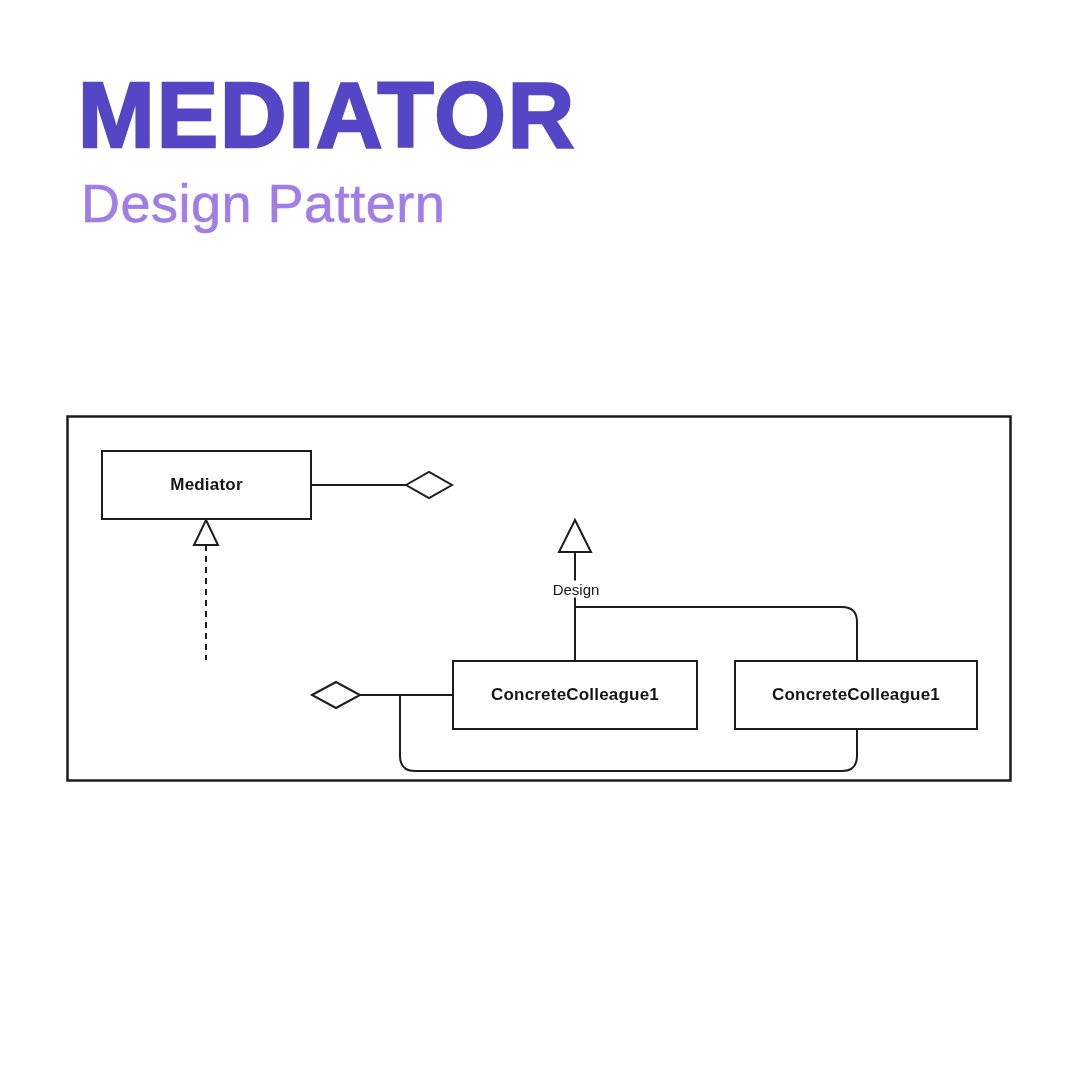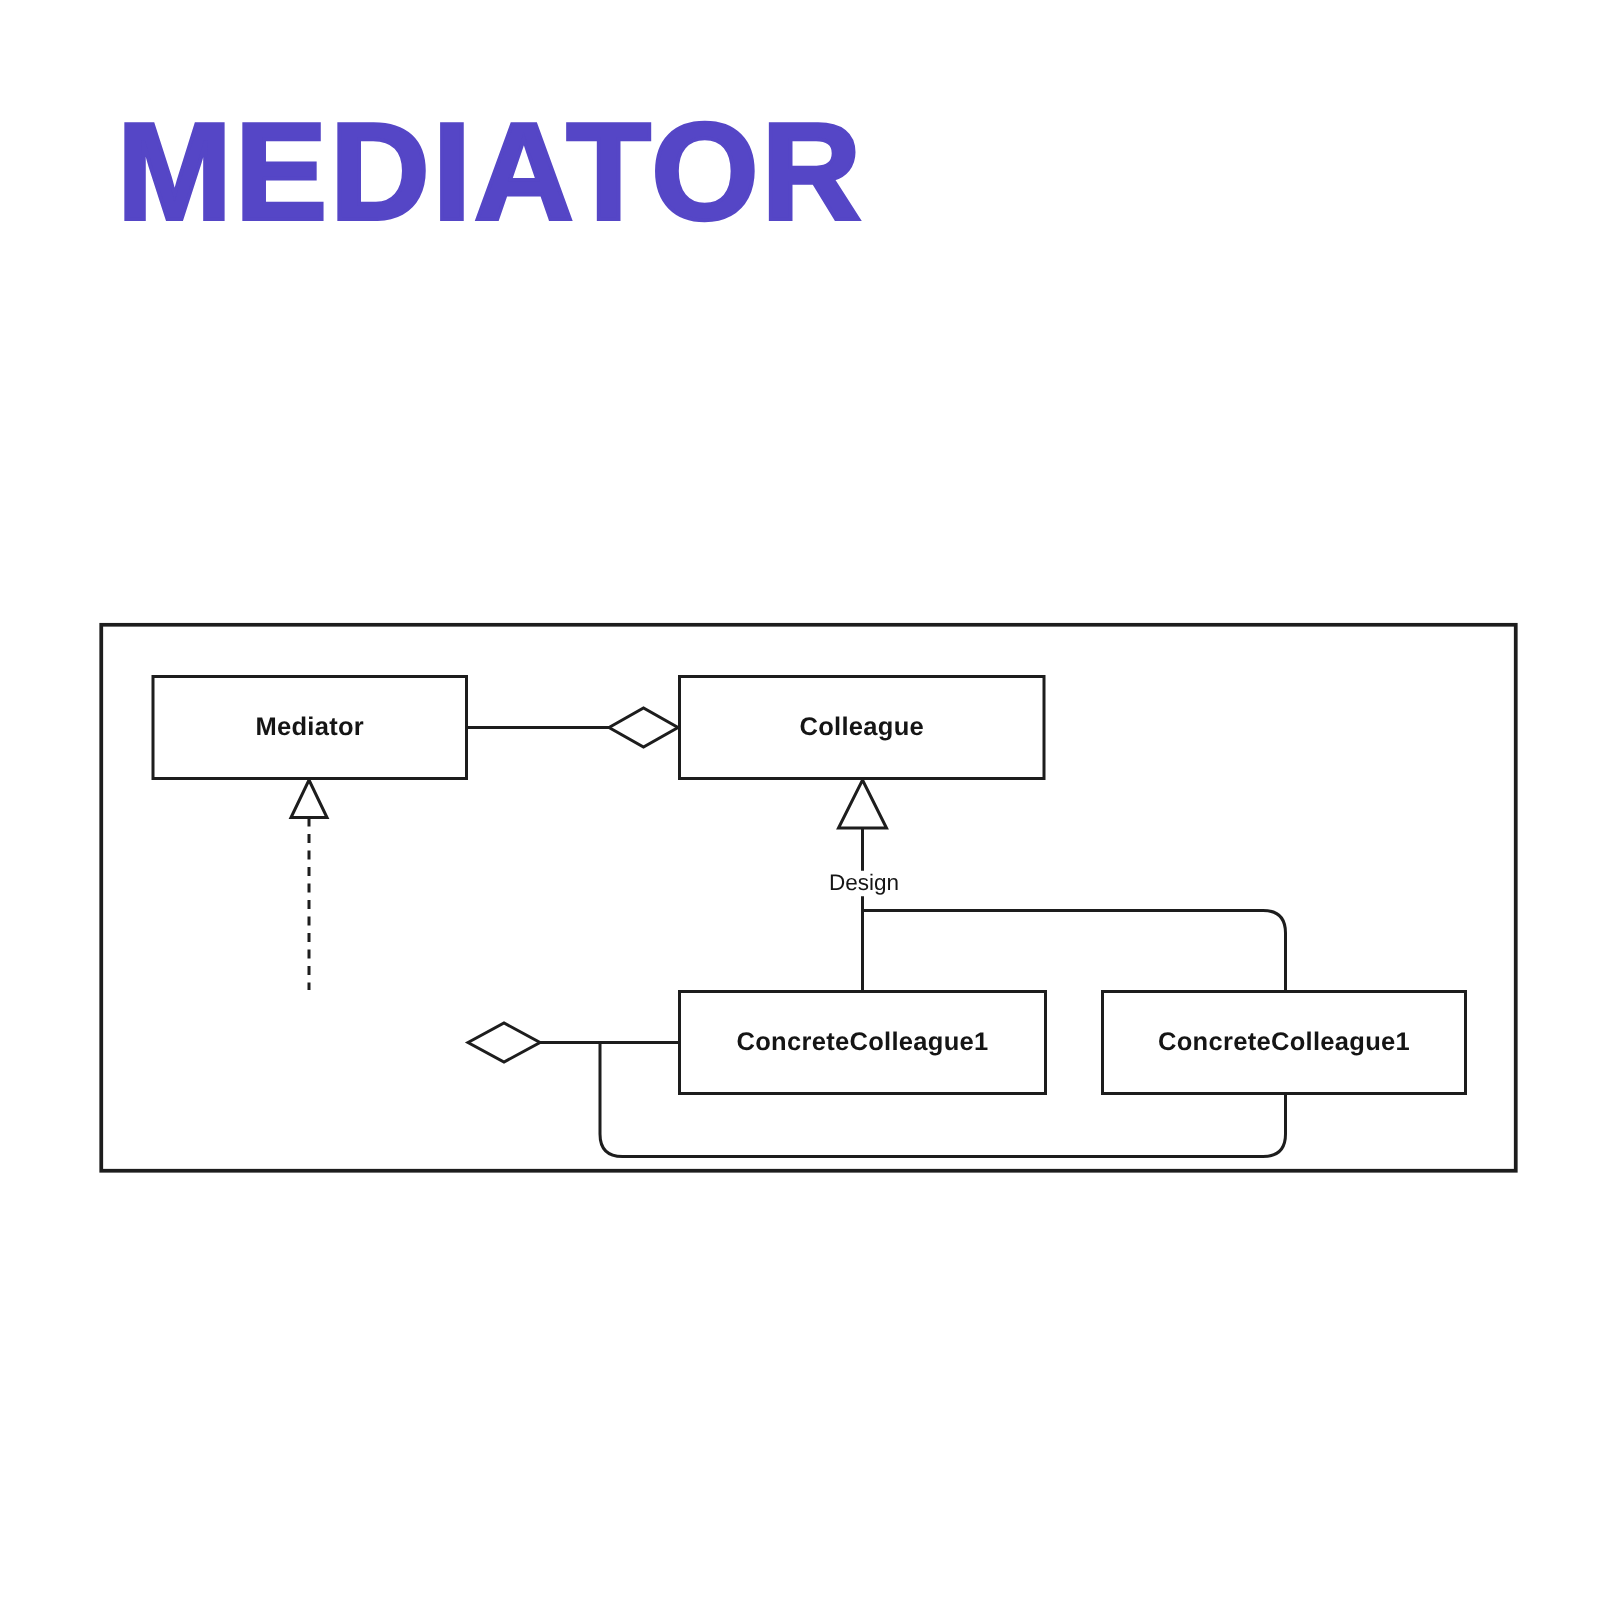--- a/index.html
+++ b/index.html
@@ -70,20 +70,21 @@
     font-family:"Liberation Sans",sans-serif;
   }
 </style>
 </head>
 <body>
 
 <div class="artboard">
 
   <div class="poster-title">MEDIATOR</div>
 
+  <div class="poster-subtitle">Design Pattern</div>
 
   <div class="diagram">
 
     <svg width="946" height="367" viewBox="0 0 946 367">
 
       <rect x="1.5" y="1.5" width="943" height="364" class="frame"></rect>
 
       <line x1="246" y1="70" x2="340" y2="70" class="ln"></line>
       <polygon points="340,70 363,57 386,70 363,83" class="shape"></polygon>
 
@@ -96,23 +97,20 @@
 
       <polygon points="246,280 270,267 294,280 270,293" class="shape"></polygon>
       <line x1="294" y1="280" x2="386" y2="280" class="ln"></line>
       <path d="M 334 280 L 334 341 Q 334 356 349 356 L 776 356 Q 791 356 791 341 L 791 315" class="ln"></path>
     </svg>
 
     <div class="class-box box-mediator">
       <span>Mediator</span>
     </div>
 
-    <div class="class-box box-colleague">
-      <span>Colleague</span>
-    </div>
 
 
     <div class="class-box box-concrete-coll-1">
       <span>ConcreteColleague1</span>
     </div>
 
     <div class="class-box box-concrete-coll-2">
       <span>ConcreteColleague1</span>
     </div>
 

